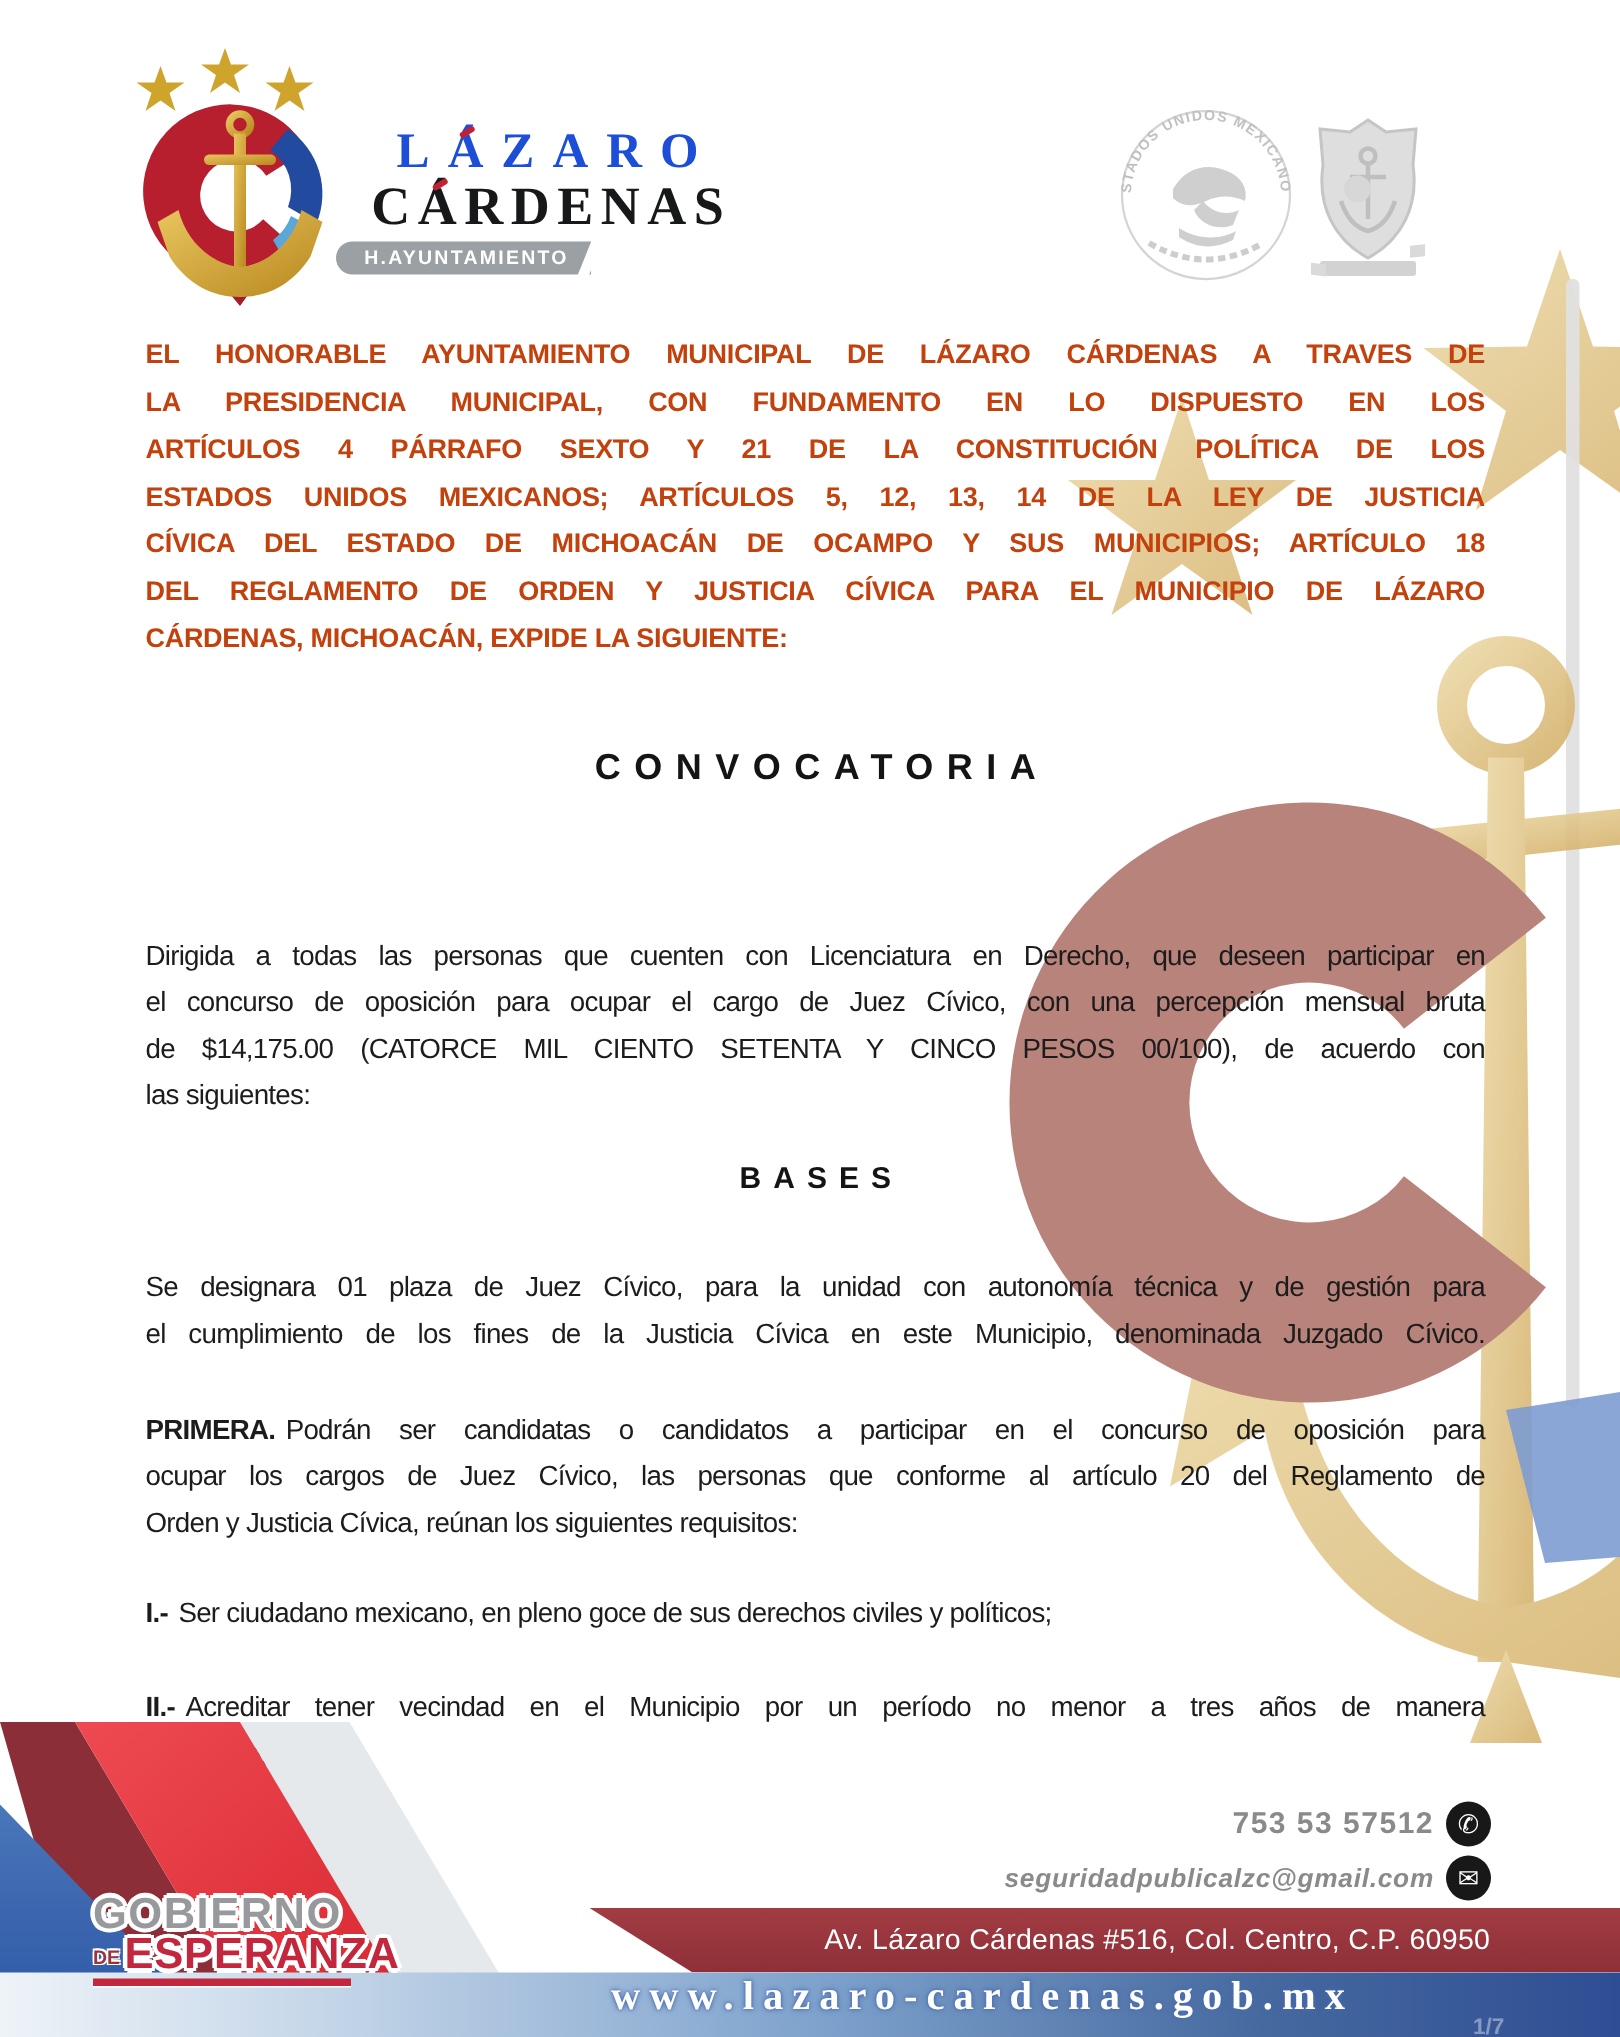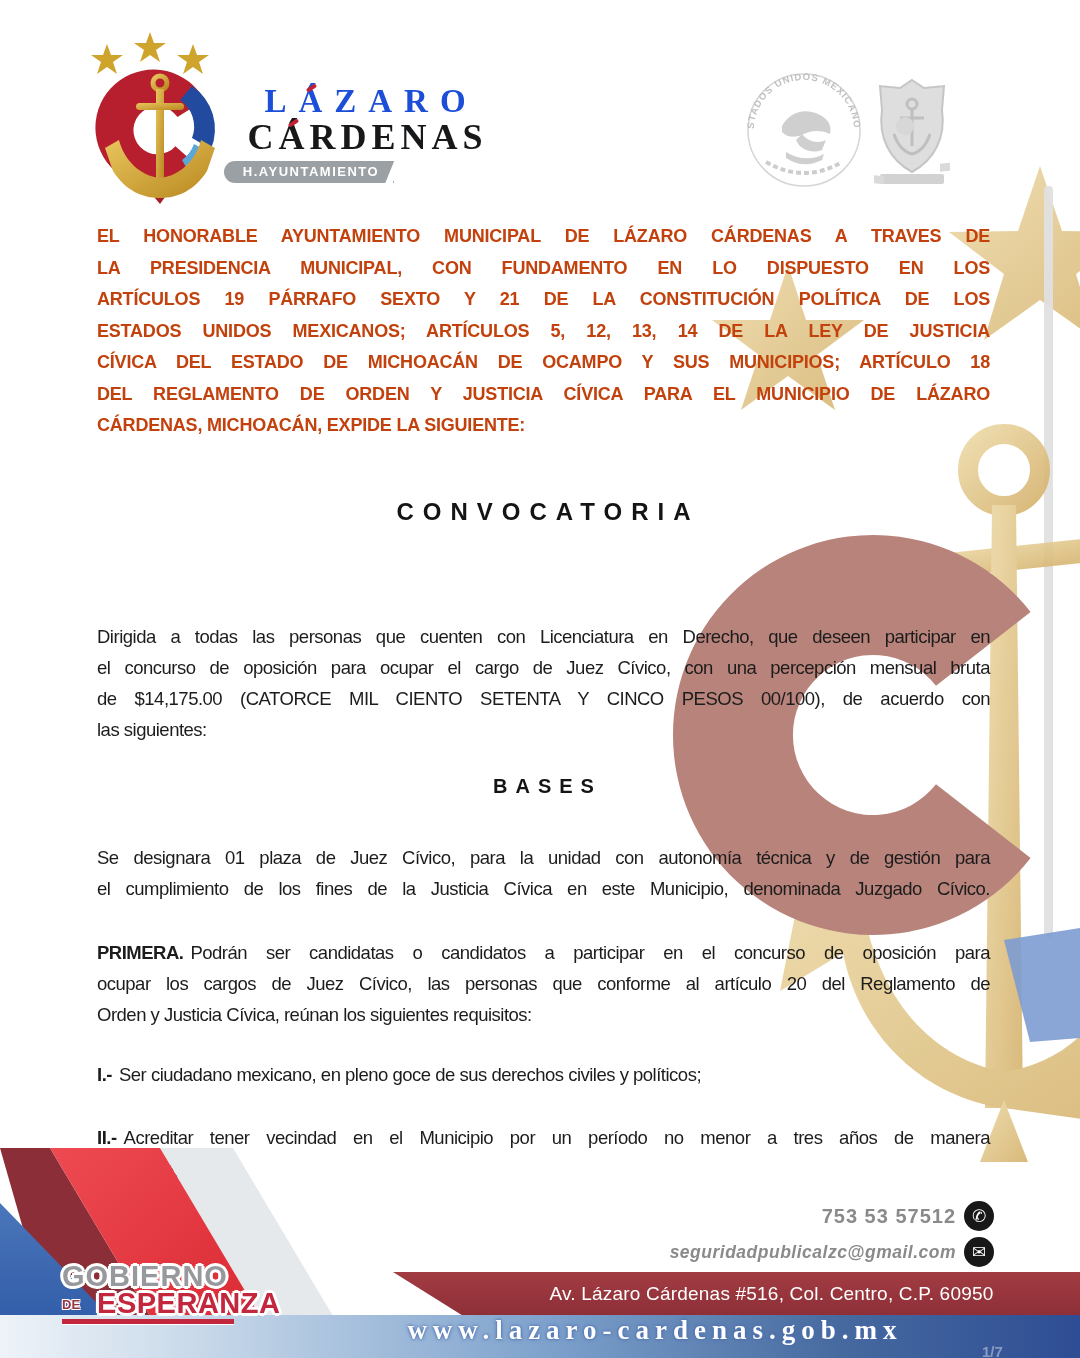--- a/index.html
+++ b/index.html
@@ -55,21 +55,21 @@
          display:flex; align-items:center; justify-content:center; font-size:17px; line-height:1;}
   
   #footer-stripes{position:absolute; left:0; top:1148px; z-index:3;}
   .gob-logo{left:62px; top:1262px; z-index:5; width:200px;}
   .gob-top{
     font-size:29px; font-weight:800; letter-spacing:1px; color:#97999c; line-height:28px;
     text-shadow:-2px -2px 0 #fff,2px -2px 0 #fff,-2px 2px 0 #fff,2px 2px 0 #fff,0 -3px 0 #fff,0 3px 0 #fff,-3px 0 0 #fff,3px 0 0 #fff;
   }
   .gob-bottom{display:flex; align-items:flex-end; line-height:26px;}
   .gob-de{
-    font-size:13px; font-weight:800; color:#9a3340; margin-right:17px; line-height:22px;
+    font-size:13px; font-weight:800; color:#9a3340; margin-right:3px; line-height:22px;
     text-shadow:-1px -1px 0 #fff,1px -1px 0 #fff,-1px 1px 0 #fff,1px 1px 0 #fff;
     text-align:center;
   }
   .gob-esp{
     font-size:29px; font-weight:700; letter-spacing:0.5px; color:#c2273d;
     text-shadow:-2px -2px 0 #fff,2px -2px 0 #fff,-2px 2px 0 #fff,2px 2px 0 #fff,0 -3px 0 #fff,0 3px 0 #fff,-3px 0 0 #fff,3px 0 0 #fff;
   }
   .gob-underline{width:172px; height:5px; background:#c2273d; margin-top:3px; box-shadow:0 1px 0 #fff;}
   .address-bar{
     left:393px; top:1272px; width:687px; height:43px; z-index:4;
@@ -202,21 +202,21 @@
     </g>
     <circle cx="33" cy="50" r="9" fill="#bdbdbd"></circle>
     <rect x="8" y="98" width="64" height="10" rx="2" fill="#b5b5b5"></rect>
     <rect x="2" y="99" width="10" height="8" fill="#c2c2c2" transform="skewY(6)"></rect>
     <rect x="68" y="95" width="10" height="8" fill="#c2c2c2" transform="skewY(-6)"></rect>
   </svg>
 
   <div class="abs textcol intro">
     <div class="jline">EL HONORABLE AYUNTAMIENTO MUNICIPAL DE LÁZARO CÁRDENAS A TRAVES DE</div>
     <div class="jline">LA PRESIDENCIA MUNICIPAL, CON FUNDAMENTO EN LO DISPUESTO EN LOS</div>
-    <div class="jline">ARTÍCULOS 19 PÁRRAFO SEXTO Y 21 DE LA CONSTITUCIÓN POLÍTICA DE LOS</div>
+    <div class="jline">ARTÍCULOS 4 PÁRRAFO SEXTO Y 21 DE LA CONSTITUCIÓN POLÍTICA DE LOS</div>
     <div class="jline">ESTADOS UNIDOS MEXICANOS; ARTÍCULOS 5, 12, 13, 14 DE LA LEY DE JUSTICIA</div>
     <div class="jline">CÍVICA DEL ESTADO DE MICHOACÁN DE OCAMPO Y SUS MUNICIPIOS; ARTÍCULO 18</div>
     <div class="jline">DEL REGLAMENTO DE ORDEN Y JUSTICIA CÍVICA PARA EL MUNICIPIO DE LÁZARO</div>
     <div class="jline last">CÁRDENAS, MICHOACÁN, EXPIDE LA SIGUIENTE:</div>
   </div>
 
   <div class="abs textcol doc-title">CONVOCATORIA</div>
 
   <div class="abs textcol bodytxt p-dirigida">
     <div class="jline">Dirigida a todas las personas que cuenten con Licenciatura en Derecho, que deseen participar en</div>

